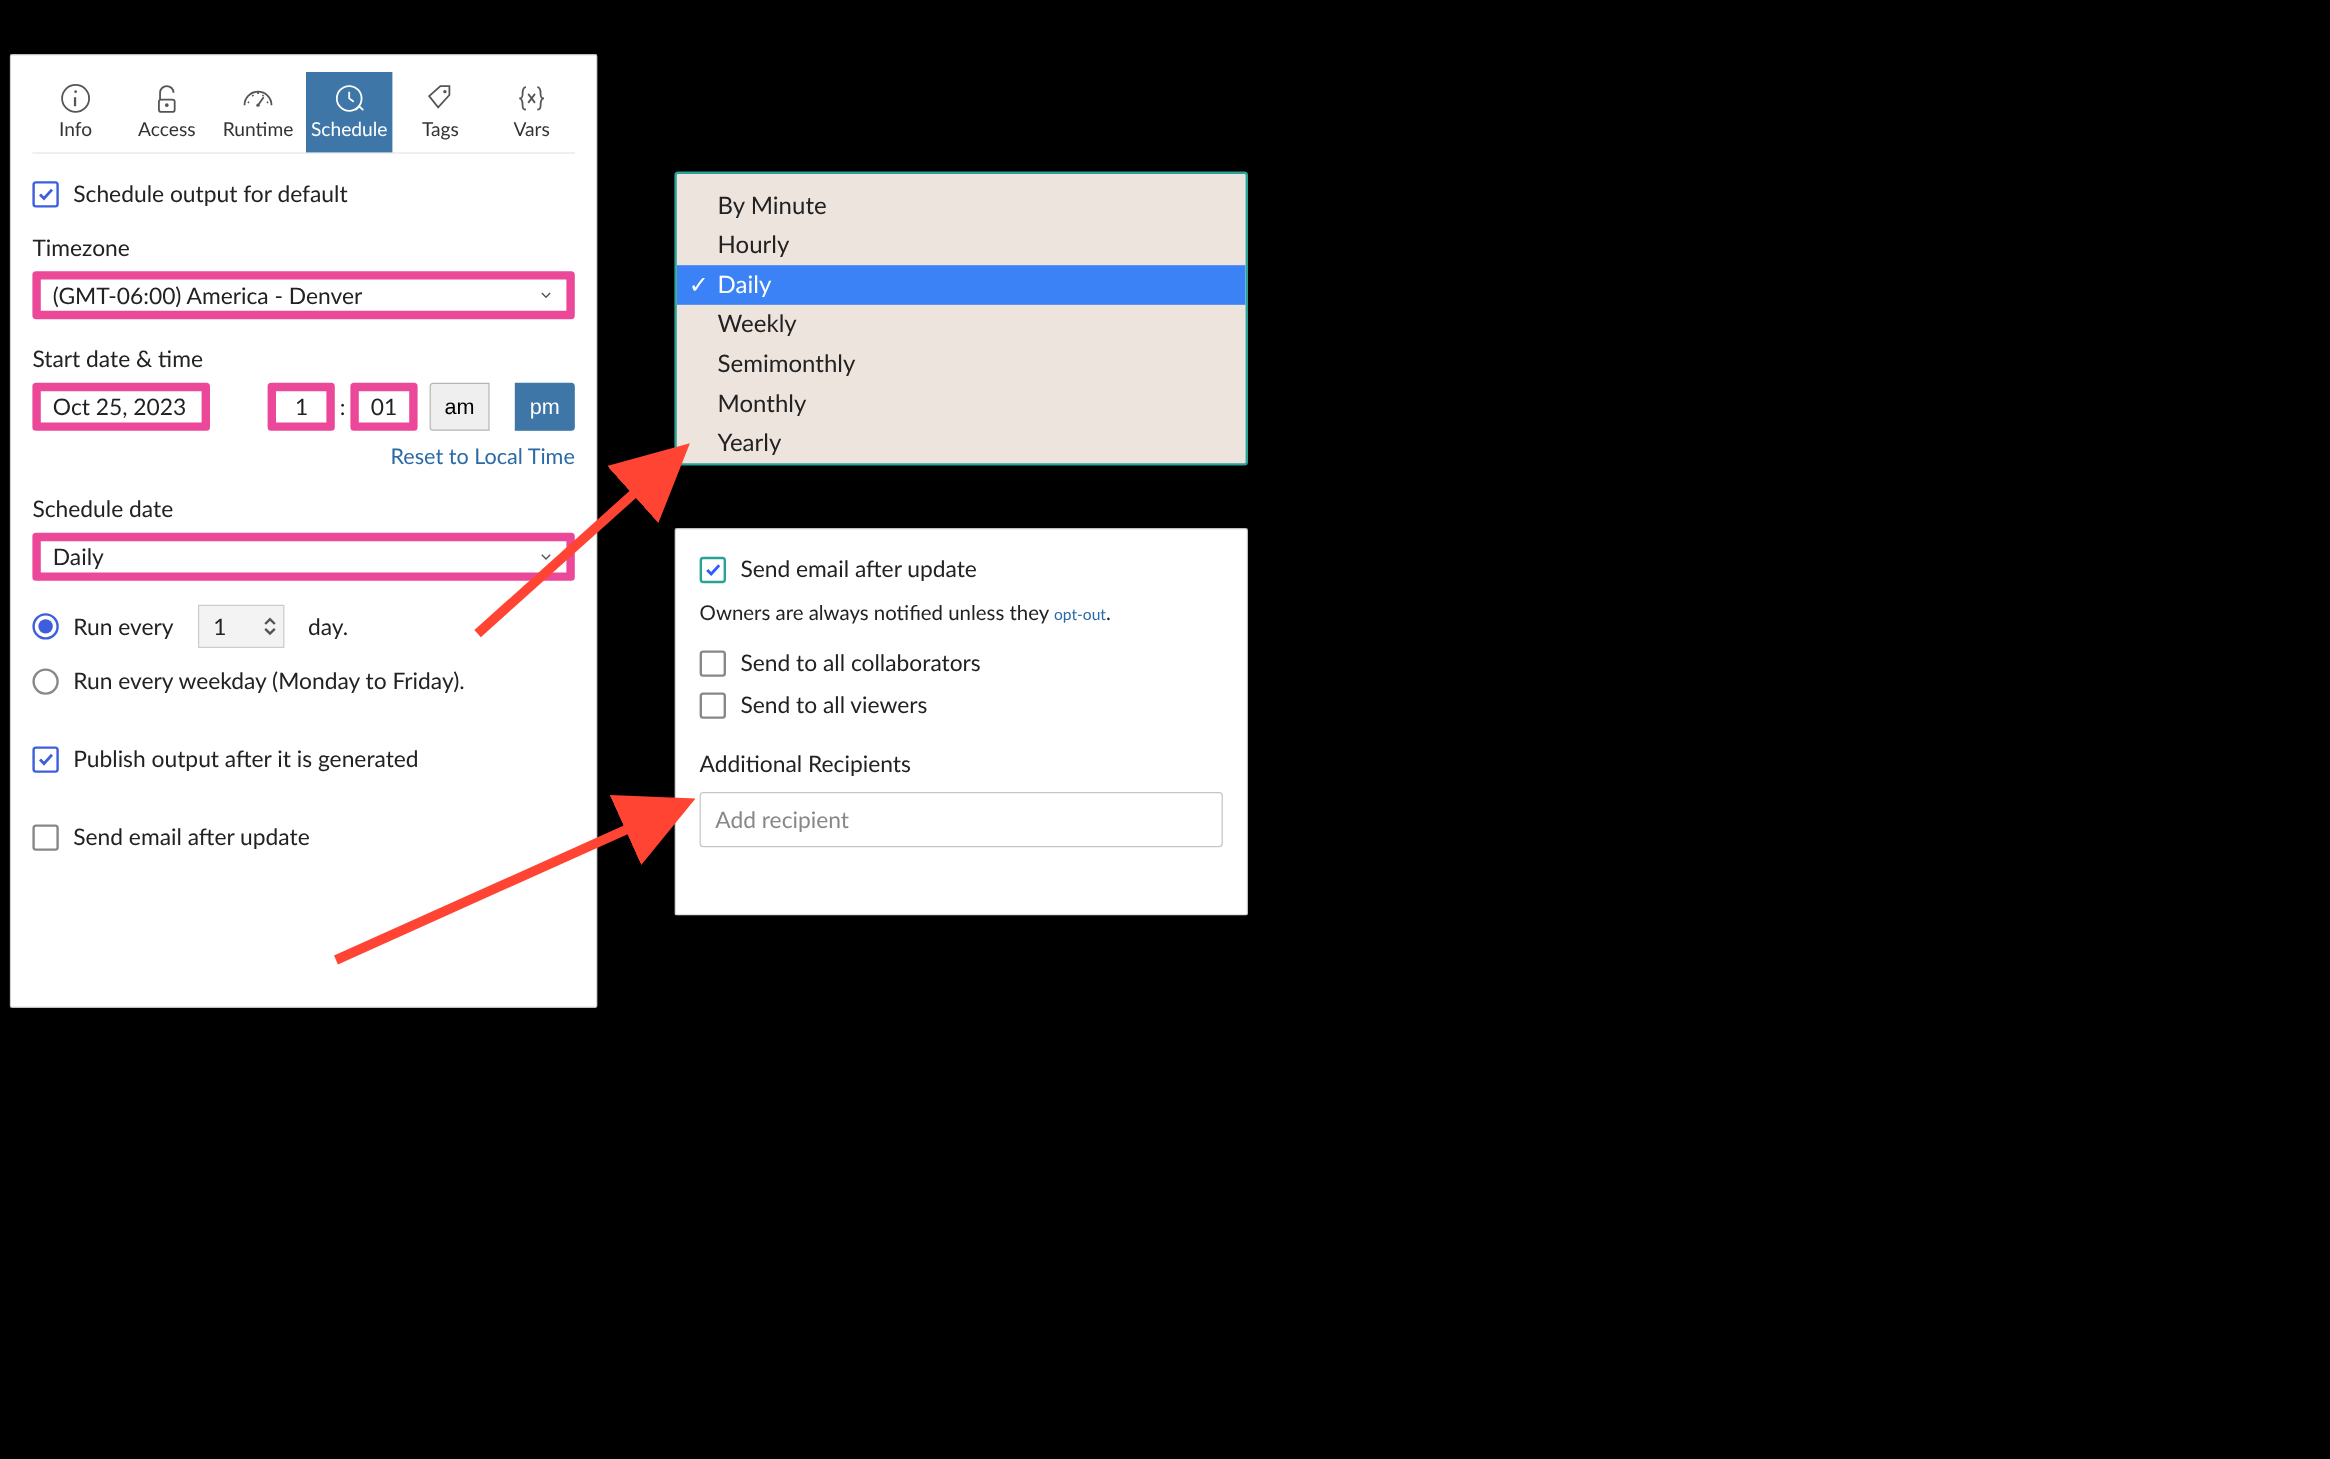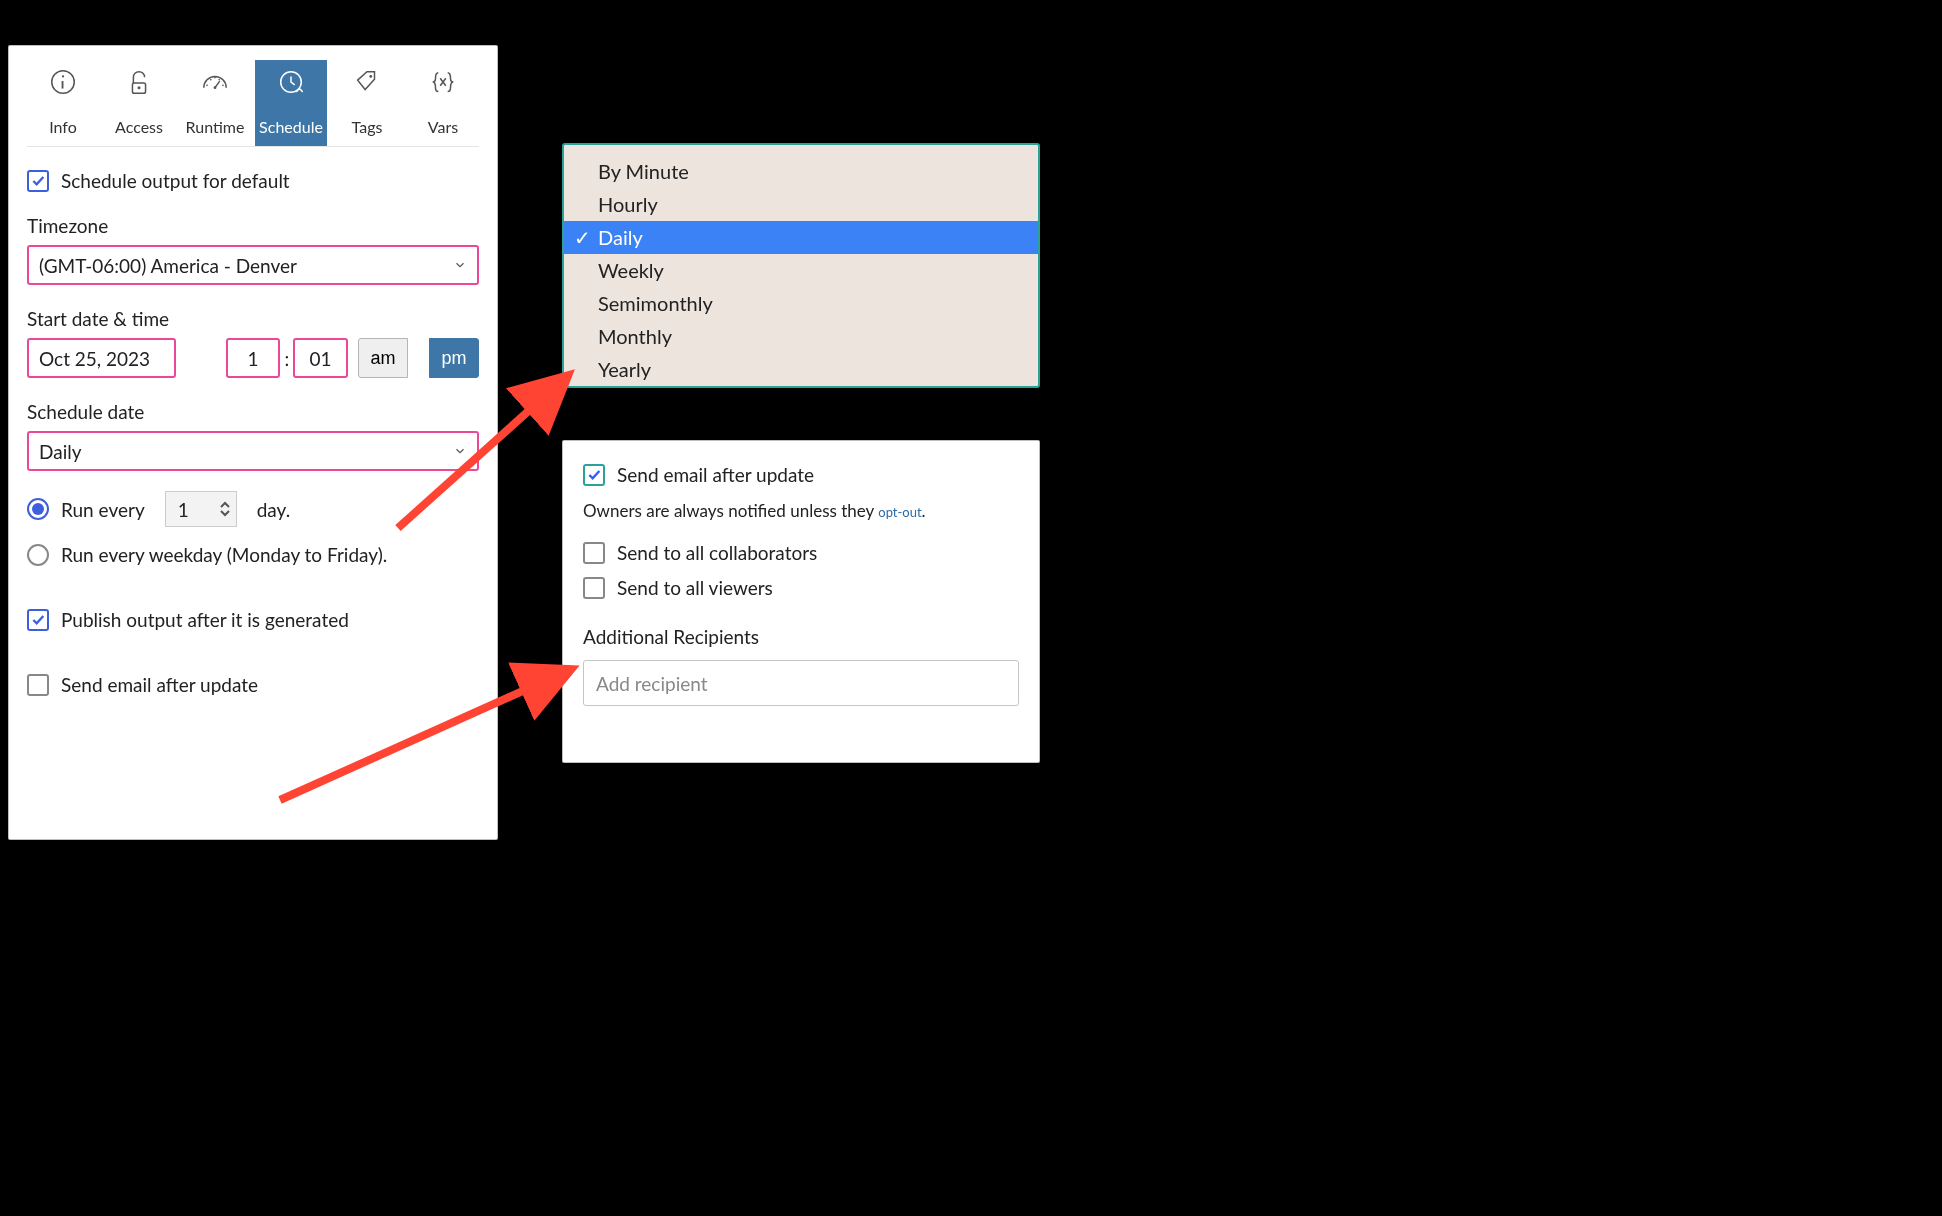--- a/index.html
+++ b/index.html
@@ -28,21 +28,21 @@
     display: flex;
     gap: 4px;
     border-bottom: 1px solid #e5e5e5;
     padding-bottom: 0;
     margin-bottom: 14px;
   }
   .tab {
     flex: 1 1 0;
     display: flex; flex-direction: column;
     align-items: center; justify-content: center;
-    gap: 19px;
+    gap: 0;
     padding: 6px 0 10px 0;
     font-size: 16px;
     color: #333;
     cursor: pointer;
   }
   .tab.active {
     background: #3e77a7;
     color: #fff;
   }
   .tab-icon { width: 32px; height: 32px; display: flex; align-items: center; justify-content: center; }
@@ -61,21 +61,21 @@
   .cbx.teal.checked svg { stroke: #2d5cff; }
 
   .radio { border-radius: 50%; }
   .radio.selected { border-color: #3d5fdd; }
   .radio.selected::after { content:""; width: 12px; height:12px; border-radius:50%; background:#3d5fdd; display:block; }
 
   .label { font-size: 19px; }
   .field-label { font-size: 19px; margin-bottom: 8px; display:block;}
   .select, .input {
     width: 100%; height: 40px;
-    border: 2px solid #ec4899;
+    border: 7px solid #ec4899;
     border-radius: 3px;
     background:#fff;
     padding: 0 10px;
     font-size: 19px;
     display:flex; align-items:center; justify-content:space-between;
     cursor:pointer;
   }
   .chev { width:14px; stroke:#555; fill:none; stroke-width:2; }
   .input.small { width: 60px; justify-content: center; }
   .time-colon { padding: 0 4px; font-size: 19px; }
@@ -237,20 +237,23 @@
       </div>
       <span class="time-colon">:</span>
       <div class="input small">
         <span>01</span>
       </div>
       <div class="ampm">
         <button>am</button>
         <button class="active">pm</button>
       </div>
     </div>
+    <div class="reset-row">
+      <span class="link">Reset to Local Time</span>
+    </div>
   </div>
 
   <div style="margin-top:22px;">
     <span class="field-label">Schedule date</span>
     <div class="select">
       <span>Daily</span>
       <svg class="chev" viewBox="0 0 24 24">
           <path d="M6 9l6 6 6-6"></path>
         </svg>
     </div>

